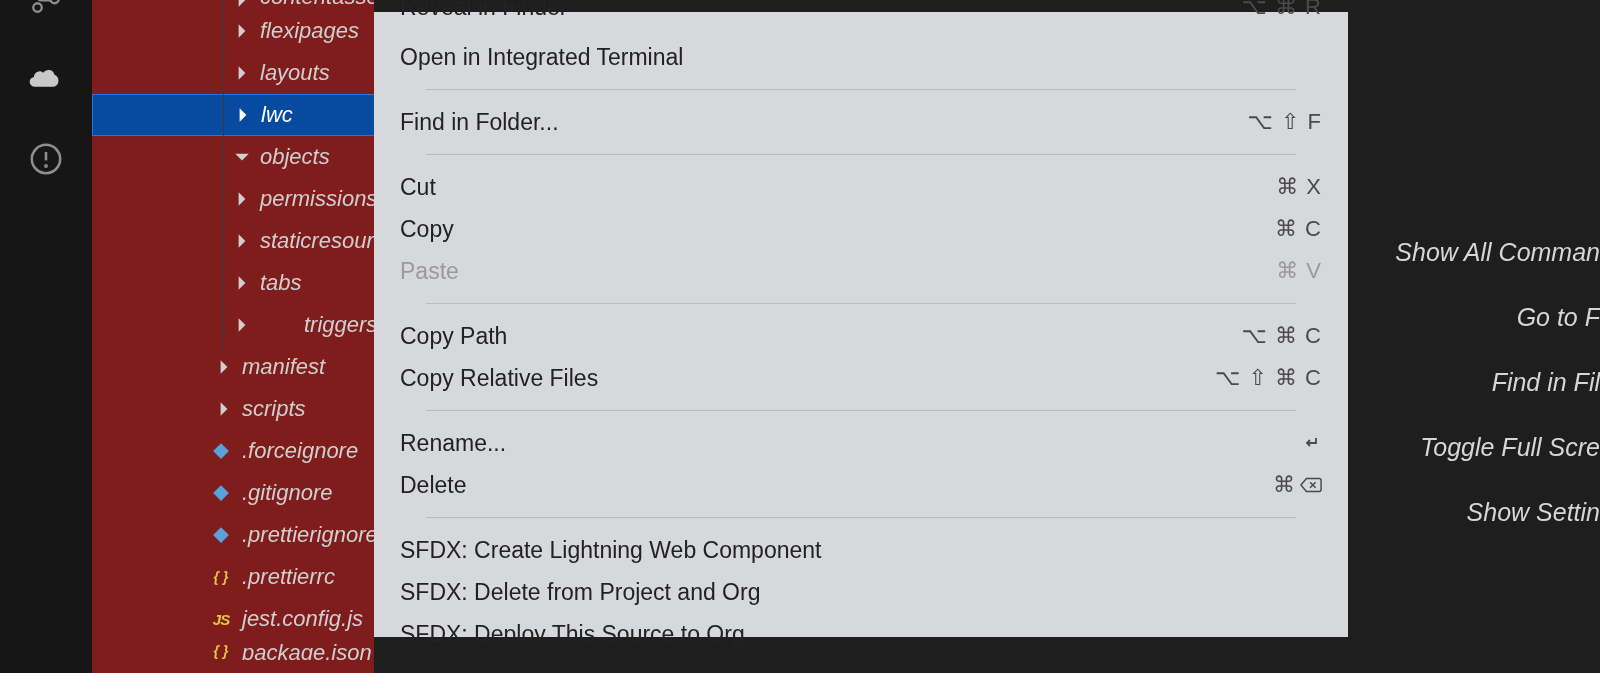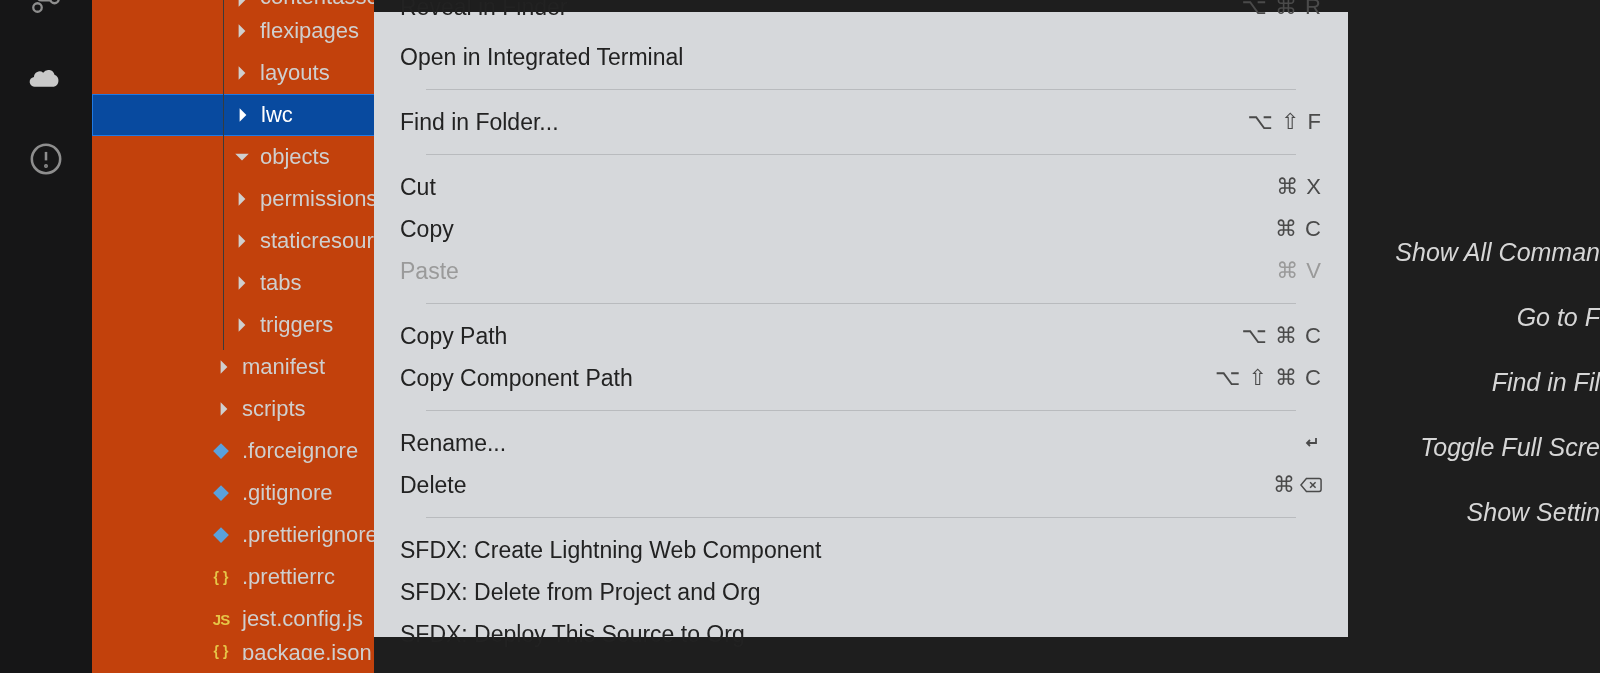--- a/index.html
+++ b/index.html
@@ -7,21 +7,21 @@
   .root { display: flex; width: 100%; height: 100%; }
 
   
   .activity-bar { width: 92px; background: #161617; display: flex; flex-direction: column; align-items: center; padding-top: 0; gap: 46px; }
   .activity-icon { width: 34px; height: 34px; display: flex; align-items: center; justify-content: center; color: #8e8e8e; }
   .activity-icon svg { width: 34px; height: 34px; }
   .cloud { color: #c9c9c9; }
   .cloud svg { width: 42px; height: 30px; }
 
   
-  .sidebar { width: 282px; background: #c2410c; position: relative; }
+  .sidebar { width: 282px; background: #7f1d1d; position: relative; font-style: italic; }
   .tree { font-size: 22px; color: #cfcfcf; }
   .tree-item { display: flex; align-items: center; height: 42px; padding-left: 0; white-space: nowrap; }
   .tree-item.selected { background: #084a9f; color: #ffffff; border: 1px solid #2079e2; border-right: none; }
   .chev { width: 20px; height: 20px; flex: 0 0 20px; margin-right: 8px; display: inline-flex; align-items: center; justify-content: center; color: #cfcfcf; }
   .tree-item.selected .chev { color: #fff; }
   .chev svg { width: 18px; height: 18px; }
   .file-icon { width: 22px; height: 22px; flex: 0 0 22px; margin-right: 10px; display: inline-flex; align-items: center; justify-content: center; font-size: 14px; font-weight: 700; }
   .ico-blue { color: #5aa1dc; }
   .ico-yellow { color: #e6c547; }
   .ico-js { color: #e6c547; font-size: 15px; letter-spacing: -1px; text-align: center; }
@@ -133,21 +133,21 @@
           <span>staticresources</span>
         </div>
         <div class="tree-item" style="padding-left: 140px;">
           <span class="chev">
             <svg viewBox="0 0 16 16" fill="currentColor" style="transform:rotate(0deg)">
               <path d="M5 2 L11 8 L5 14 Z"></path>
             </svg>
           </span>
           <span>tabs</span>
         </div>
-        <div class="tree-item" style="padding-left: 140px;">
+        <div class="tree-item" style="padding-left: 140px; gap: 44px;">
           <span class="chev">
             <svg viewBox="0 0 16 16" fill="currentColor" style="transform:rotate(0deg)">
               <path d="M5 2 L11 8 L5 14 Z"></path>
             </svg>
           </span>
           <span>triggers</span>
         </div>
         <div class="tree-item" style="padding-left: 122px;">
           <span class="chev">
             <svg viewBox="0 0 16 16" fill="currentColor" style="transform:rotate(0deg)">
@@ -241,21 +241,21 @@
         <div class="menu-item disabled">
           <span class="label">Paste</span>
           <span class="shortcut">⌘ V</span>
         </div>
         <div class="menu-sep"></div>
         <div class="menu-item">
           <span class="label">Copy Path</span>
           <span class="shortcut">⌥ ⌘ C</span>
         </div>
         <div class="menu-item">
-          <span class="label">Copy Component Path</span>
+          <span class="label">Copy Relative Files</span>
           <span class="shortcut">⌥ ⇧ ⌘ C</span>
         </div>
         <div class="menu-sep"></div>
         <div class="menu-item">
           <span class="label">Rename...</span>
           <span class="shortcut">
             <svg width="20" height="20" viewBox="0 0 20 20" fill="none" stroke="#4a4a4a" stroke-width="1.8">
               <path d="M14 5v5H5"></path>
               <path d="M8 7l-3 3 3 3"></path>
             </svg>

